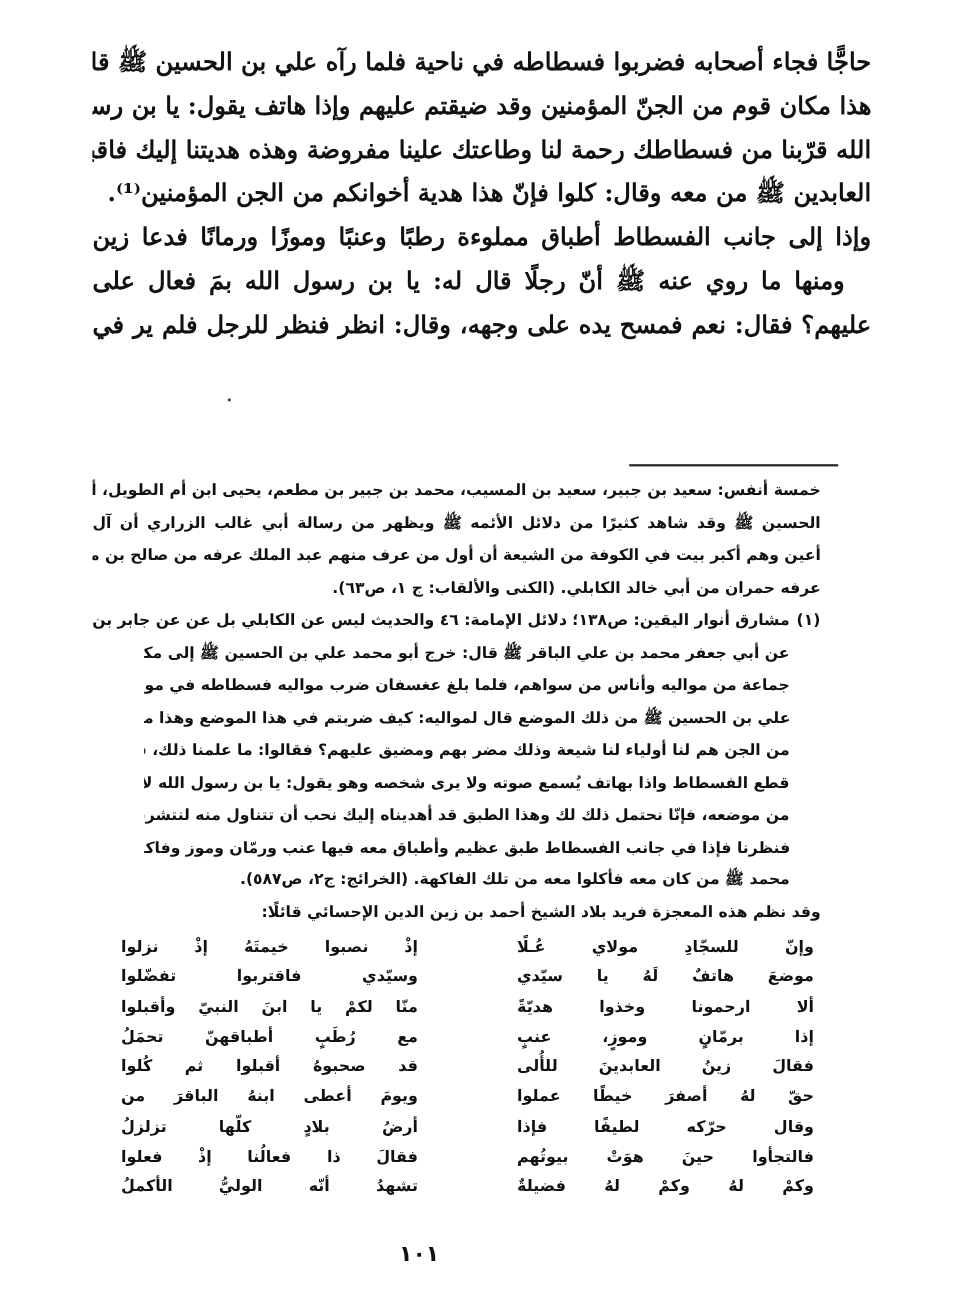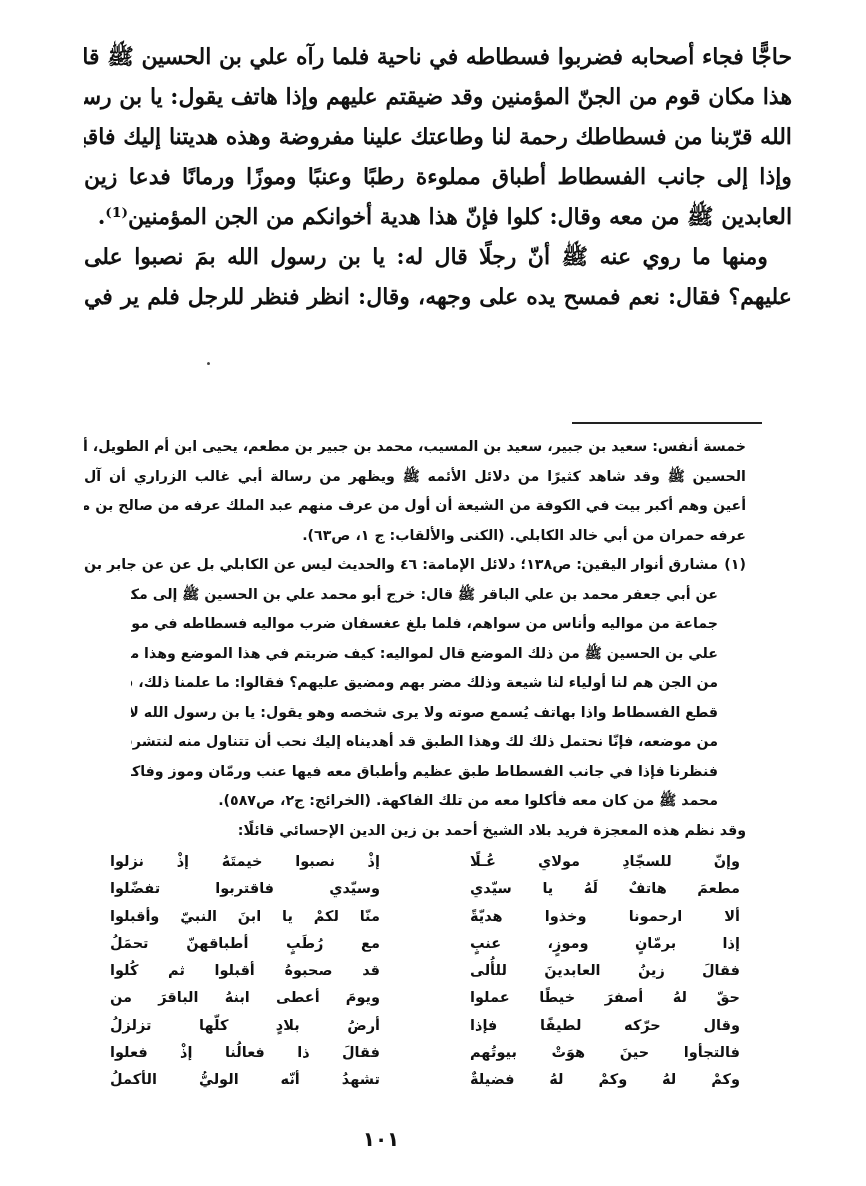--- a/index.html
+++ b/index.html
@@ -31,23 +31,23 @@
 </style>
 </head>
 <body>
 
 <div class="page">
 
   <div class="main-text">
     <span class="line">حاجًّا فجاء أصحابه فضربوا فسطاطه في ناحية فلما رآه علي بن الحسين ﷺ قال:</span>
     <span class="line">هذا مكان قوم من الجنّ المؤمنين وقد ضيقتم عليهم وإذا هاتف يقول: يا بن رسول</span>
     <span class="line">الله قرّبنا من فسطاطك رحمة لنا وطاعتك علينا مفروضة وهذه هديتنا إليك فاقبلها،</span>
+    <span class="line last">العابدين ﷺ من معه وقال: كلوا فإنّ هذا هدية أخوانكم من الجن المؤمنين⁽¹⁾.</span>
     <span class="line">وإذا إلى جانب الفسطاط أطباق مملوءة رطبًا وعنبًا وموزًا ورمانًا فدعا زين</span>
-    <span class="line last">العابدين ﷺ من معه وقال: كلوا فإنّ هذا هدية أخوانكم من الجن المؤمنين⁽¹⁾.</span>
-    <span class="line indent">ومنها ما روي عنه ﷺ أنّ رجلًا قال له: يا بن رسول الله بمَ نصبوا على</span>
+    <span class="line indent">ومنها ما روي عنه ﷺ أنّ رجلًا قال له: يا بن رسول الله بمَ فعال على</span>
     <span class="line">عليهم؟ فقال: نعم فمسح يده على وجهه، وقال: انظر فنظر للرجل فلم ير في</span>
   </div>
 
   <div class="trail-dot"></div>
 
   <div class="fn-rule"></div>
 
   <div class="footnotes">
     <span class="line">خمسة أنفس: سعيد بن جبير، سعيد بن المسيب، محمد بن جبير بن مطعم، يحيى ابن أم الطويل، أبو</span>
     <span class="line">الحسين ﷺ وقد شاهد كثيرًا من دلائل الأئمه ﷺ ويظهر من رسالة أبي غالب الزراري أن آل</span>
@@ -66,21 +66,21 @@
   </div>
 
   <div class="intro-line">وقد نظم هذه المعجزة فريد بلاد الشيخ أحمد بن زين الدين الإحسائي قائلًا:</div>
 
   <div class="poem">
     <div class="verse">
         <span class="hemi">وإنّ للسجّادِ مولاي عُـلًا</span>
         <span class="hemi">إذْ نصبوا خيمتَهُ إذْ نزلوا</span>
       </div>
     <div class="verse">
-        <span class="hemi">مطعمَ هاتفٌ لَهُ يا سيّدي</span>
+        <span class="hemi">موضعَ هاتفٌ لَهُ يا سيّدي</span>
         <span class="hemi">وسيّدي فاقتربوا تفضّلوا</span>
       </div>
     <div class="verse">
         <span class="hemi">ألا ارحمونا وخذوا هديّةً</span>
         <span class="hemi">منّا لكمْ يا ابنَ النبيّ وأقبلوا</span>
       </div>
     <div class="verse">
         <span class="hemi">إذا برمّانٍ وموزٍ، عنبٍ</span>
         <span class="hemi">مع رُطَبٍ أطباقهنّ تحمَلُ</span>
       </div>

